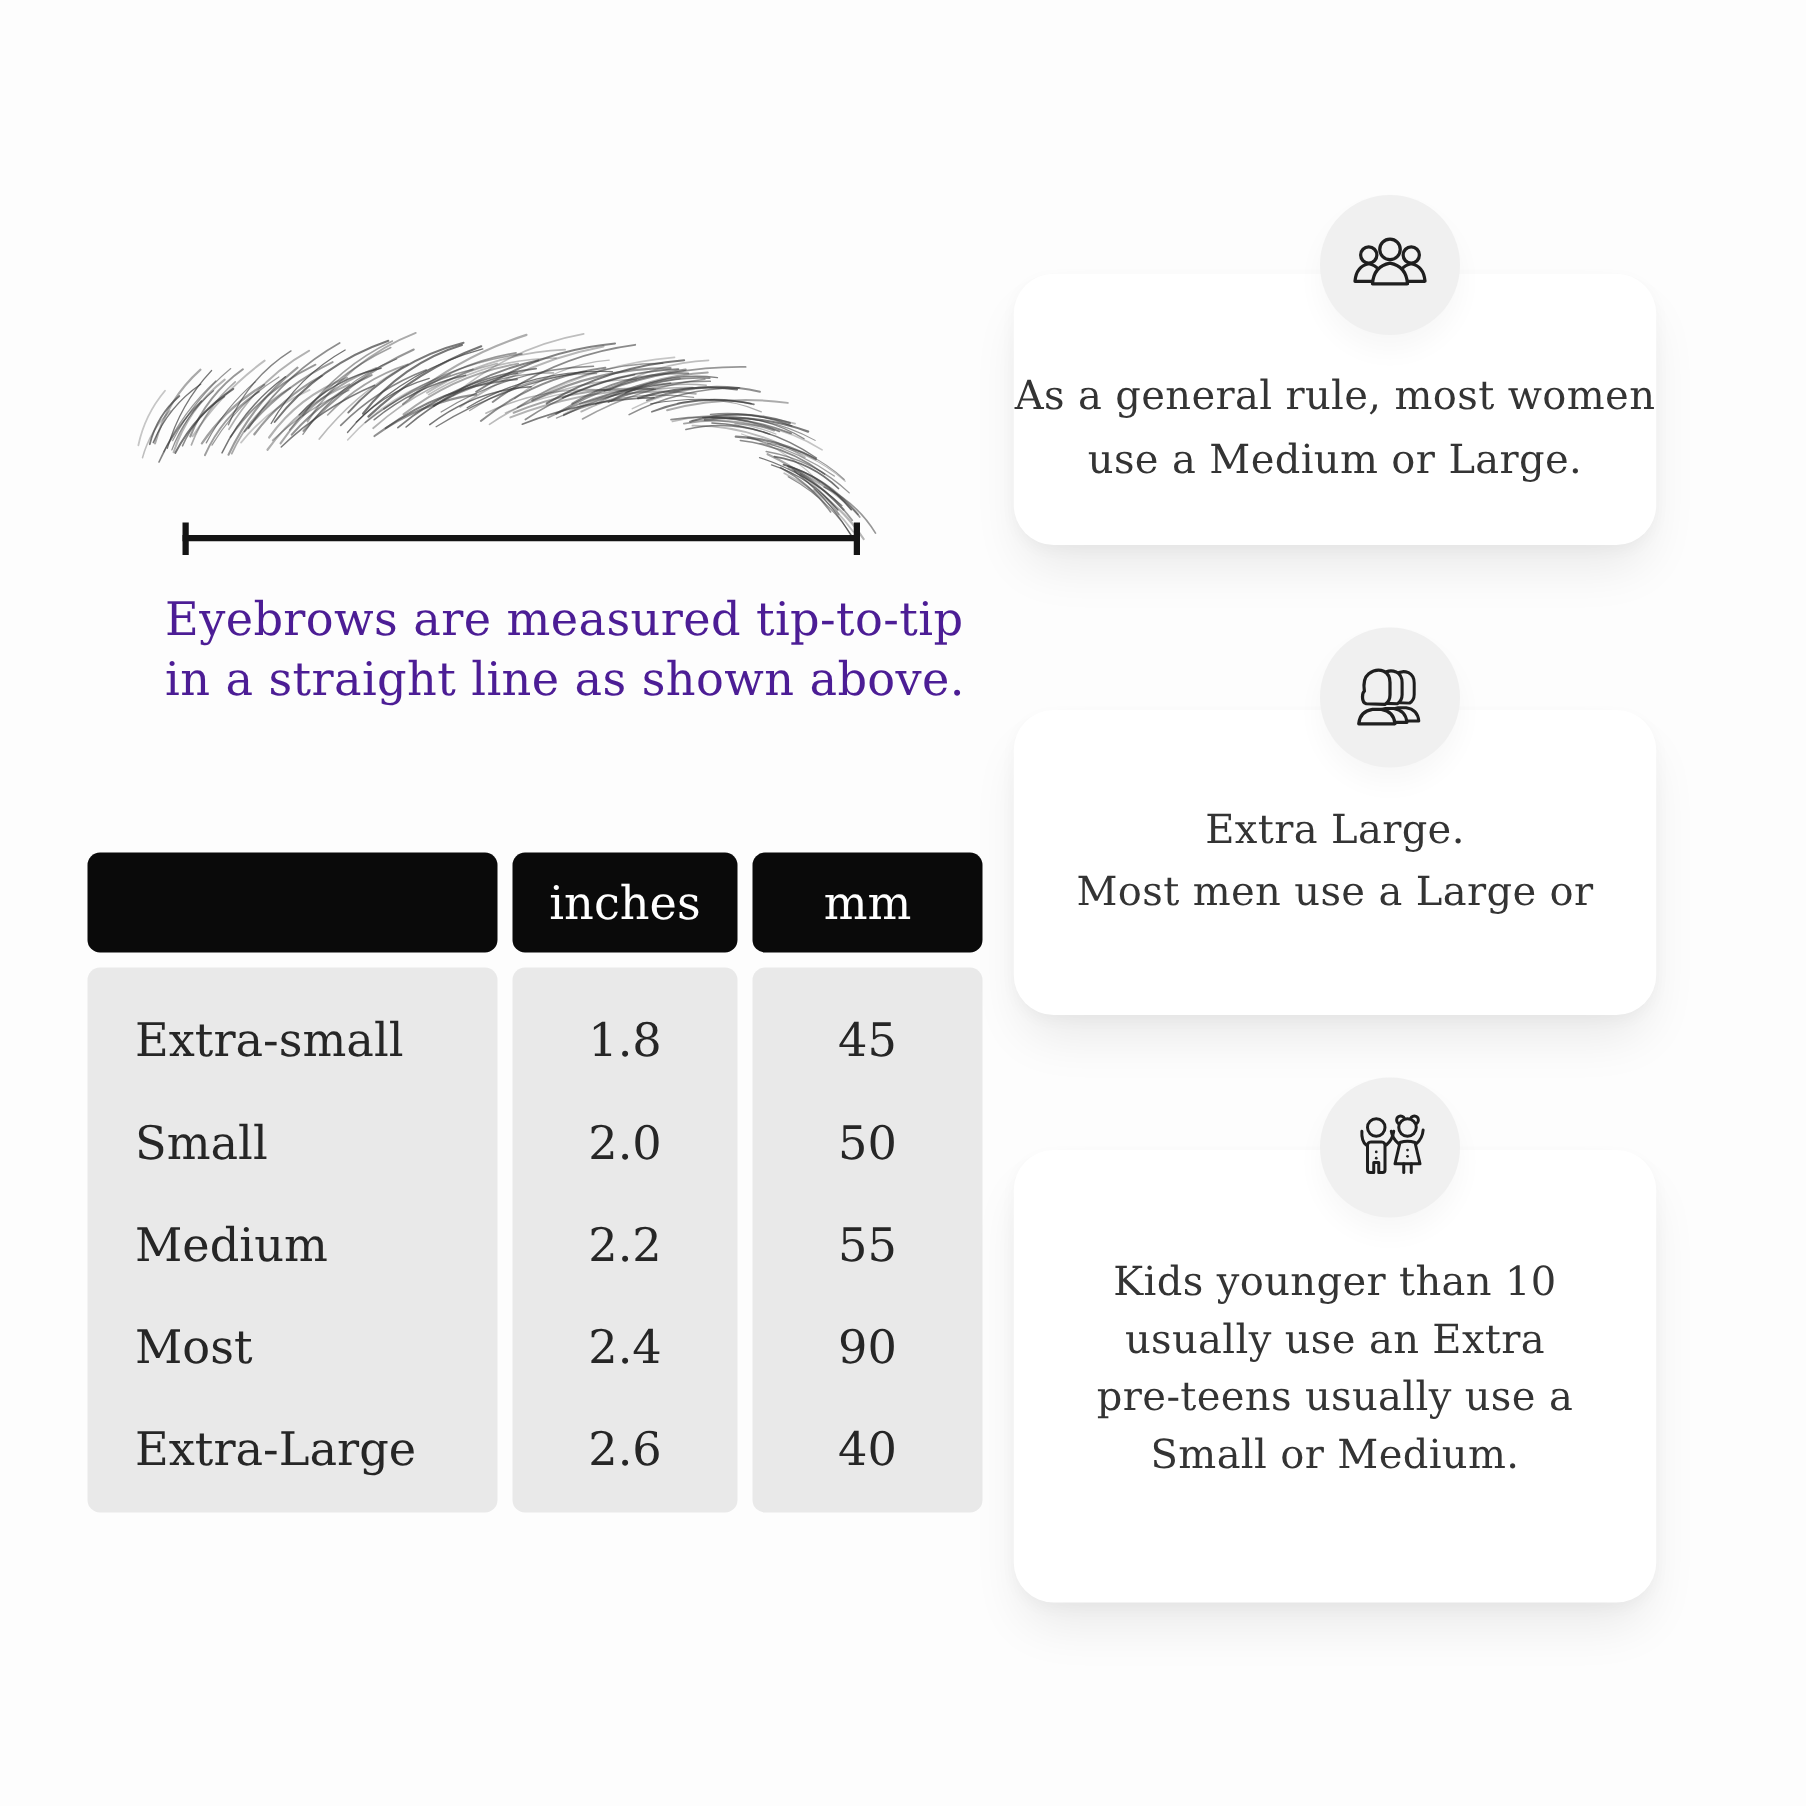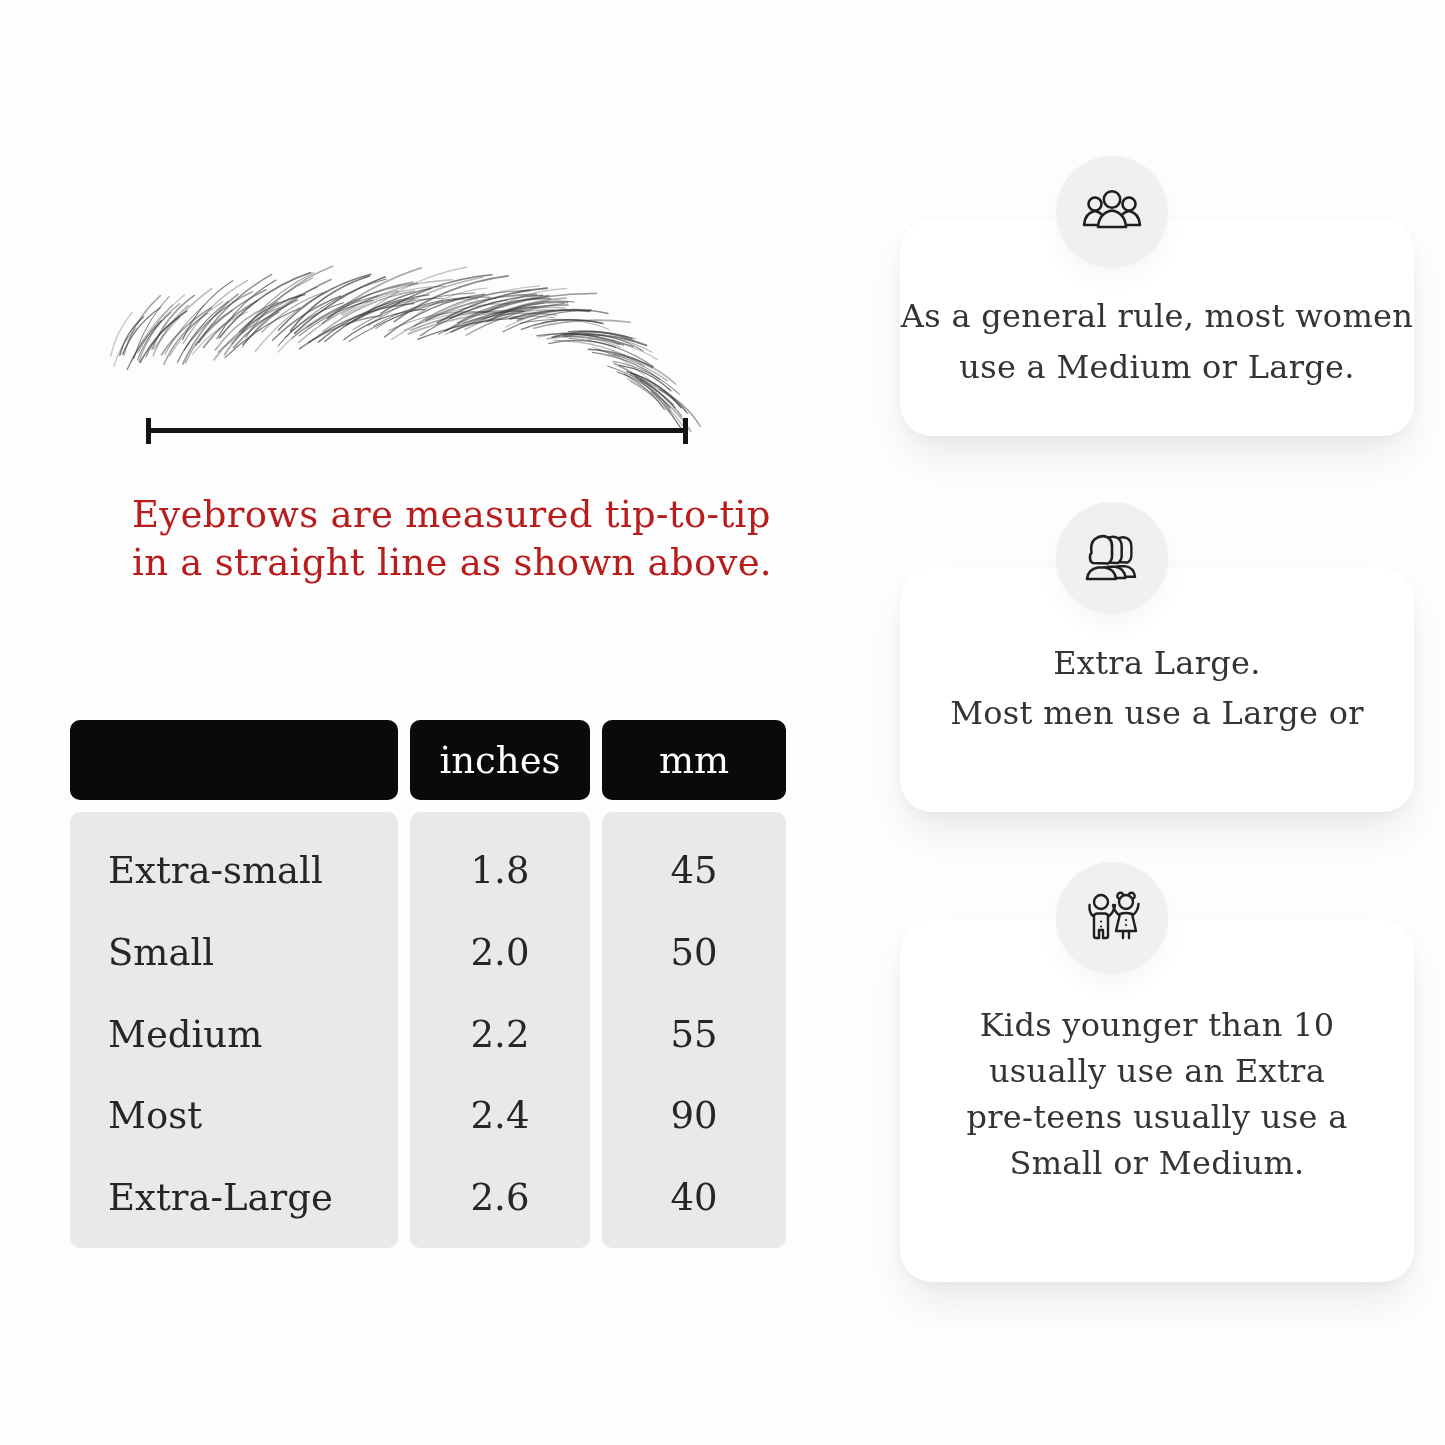--- a/index.html
+++ b/index.html
@@ -16,37 +16,37 @@
   .eyebrow-wrap{position:absolute;left:105px;top:238px;width:600px;height:215px;}
   .eyebrow-wrap svg{display:block;width:100%;height:100%;}
 
   .measure-line{position:absolute;left:146px;top:428px;width:542px;height:5px;background:#141414;}
   .measure-line::before,.measure-line::after{
     content:'';position:absolute;top:-10px;width:5px;height:26px;background:#141414;
   }
   .measure-line::before{left:0;}
   .measure-line::after{right:0;}
 
-  .caption{position:absolute;left:132px;top:491px;font-size:37px;line-height:48px;
-    color:#b91c1c;letter-spacing:.3px;white-space:nowrap;}
+  .caption{position:absolute;left:132px;top:472px;font-size:37px;line-height:48px;
+    color:#4c1d95;letter-spacing:.3px;white-space:nowrap;}
 
   
-  .size-table{position:absolute;left:70px;top:720px;width:649px;
+  .size-table{position:absolute;left:70px;top:682px;width:649px;
     display:grid;grid-template-columns:328px 180px 184px;column-gap:8px;row-gap:9px;gap:12px;}
   .th{height:80px;background:#0a0a0a;border-radius:10px;color:#ffffff;
     display:flex;align-items:center;justify-content:center;font-size:37px;}
   .tcol{height:436px;background:#e9e9e9;border-radius:10px;
     display:flex;flex-direction:column;justify-content:space-between;
     padding:18px 0 10px 0;box-sizing:border-box;}
   .tcell{height:81px;display:flex;align-items:center;font-size:37px;color:#262626;}
   .tcol.labels .tcell{padding-left:38px;}
   .tcol.nums .tcell{justify-content:center;}
 
   
-  .card{position:absolute;left:900px;width:514px;background:#ffffff;border-radius:32px;
+  .card{position:absolute;left:811px;width:514px;background:#ffffff;border-radius:32px;
     box-shadow:0 24px 42px -8px rgba(0,0,0,.085),0 4px 12px rgba(0,0,0,.03);
     box-sizing:border-box;text-align:center;}
   .card .line{font-size:32px;color:#343434;letter-spacing:.3px;white-space:nowrap;}
   #card-women{top:219px;height:217px;padding-top:72px;}
   #card-women .line{line-height:51px;}
   #card-men{top:568px;height:244px;padding-top:70px;}
   #card-men .line{line-height:50px;}
   #card-kids{top:920px;height:362px;padding-top:82px;}
   #card-kids .line{line-height:46px;}
 

